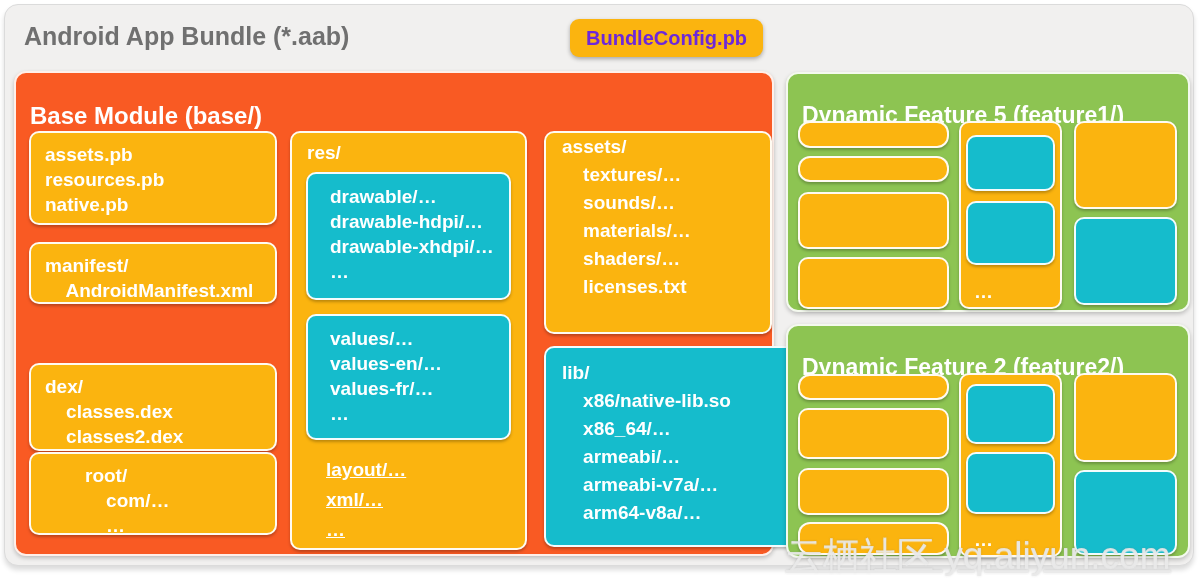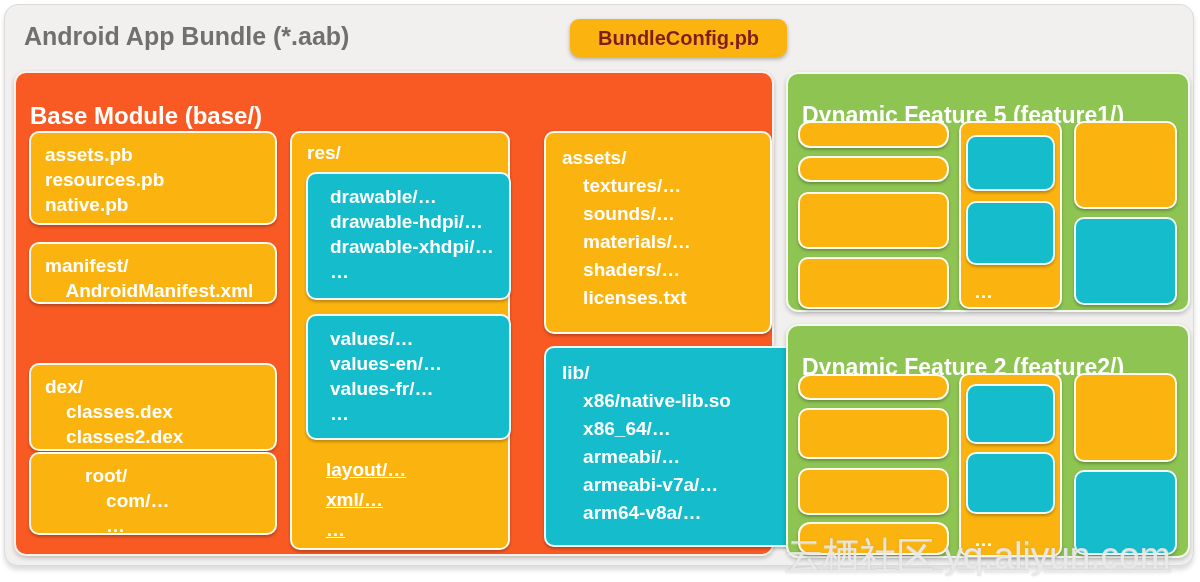--- a/index.html
+++ b/index.html
@@ -1,22 +1,22 @@
 <!DOCTYPE html>
 <html style="--orange: #F95A23; --yellow: #FBB40F; --cyan: #15BCCC; --green: #8DC452; --frame_bg: #F1F0EF; --title_text: #707070;"><head>
 <meta charset="utf-8">
 <style>
   html,body{margin:0;padding:0;background:#fff;}
   .page{position:relative;width:1200px;height:582px;overflow:hidden;background:#fff;
         font-family:"Liberation Sans","DejaVu Sans",sans-serif;}
   .frame{position:absolute;left:4px;top:4px;width:1188px;height:560px;background:var(--frame_bg,#F1F0EF);
          border:1px solid #DBDBDB;border-radius:14px;box-shadow:0 4px 5px rgba(0,0,0,0.14);}
   .title{position:absolute;left:24px;top:22px;font-size:25px;font-weight:700;color:var(--title_text,#707070);}
-  .badge{position:absolute;left:570px;top:19px;height:38px;line-height:38px;padding:0 28px;
-         background:var(--yellow,#FBB40F);color:#7f1d1d;font-size:20px;font-weight:700;
+  .badge{position:absolute;left:570px;top:19px;height:38px;line-height:38px;padding:0 16px;
+         background:var(--yellow,#FBB40F);color:#6d28d9;font-size:20px;font-weight:700;
          border-radius:9px;box-shadow:0 2px 4px rgba(0,0,0,0.3);}
   .panel{position:absolute;border-radius:12px;border:2px solid rgba(255,255,255,0.9);
          box-shadow:0 2px 4px rgba(0,0,0,0.22);box-sizing:border-box;}
   .panel.orange{background:var(--orange,#F95A23);}
   .panel.green{background:var(--green,#8DC452);}
   .panel-title{position:absolute;left:14px;top:9px;font-size:23px;font-weight:700;color:#fff;white-space:nowrap;}
   .box{position:absolute;border-radius:10px;border:2px solid rgba(255,255,255,0.95);
        box-sizing:border-box;box-shadow:0 2px 3px rgba(0,0,0,0.25);}
   .box.yellow{background:var(--yellow,#FBB40F);}
   .box.cyan{background:var(--cyan,#15BCCC);}
@@ -54,41 +54,41 @@
     classes.dex
     classes2.dex
     …</div>
     </div>
     <div class="box yellow" style="left:13px;top:379px;width:248px;height:83px;padding-left:40px;">
       <div class="lines pad">root/
     com/…
     …</div>
     </div>
 
-    <div class="box yellow" style="left:274px;top:58px;width:220px;height:419px;">
+    <div class="box yellow" style="left:274px;top:58px;width:237px;height:419px;">
       <div class="res-label">res/</div>
       <div class="box cyan" style="left:14px;top:39px;width:205px;height:128px;">
         <div class="lines" style="padding:10px 6px 0 22px;">drawable/…
 drawable-hdpi/…
 drawable-xhdpi/…
 …</div>
       </div>
       <div class="box cyan" style="left:14px;top:181px;width:205px;height:126px;">
         <div class="lines" style="padding:10px 6px 0 22px;">values/…
 values-en/…
 values-fr/…
 …</div>
       </div>
       <div class="lines res-extra">layout/…
 xml/…
 …</div>
     </div>
 
     <div class="box yellow" style="left:528px;top:58px;width:228px;height:203px;">
-      <div class="lines" style="padding:11px 6px 0 16px;line-height:28px;">assets/
+      <div class="lines" style="padding:0 6px 0 16px;line-height:28px;">assets/
     textures/…
     sounds/…
     materials/…
     shaders/…
     licenses.txt</div>
     </div>
     <div class="box cyan" style="left:528px;top:273px;width:268px;height:201px;">
       <div class="lines" style="padding:11px 6px 0 16px;line-height:28px;">lib/
     x86/native-lib.so
     x86_64/…

